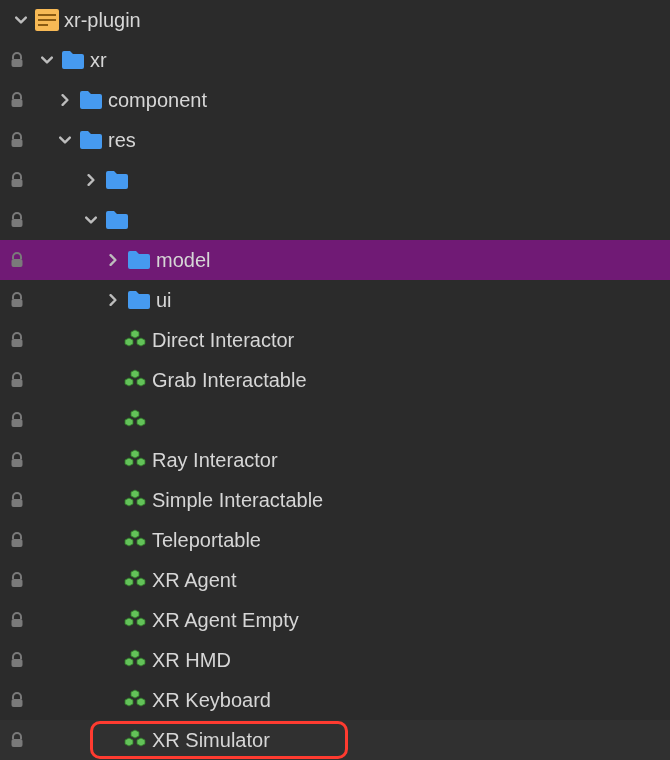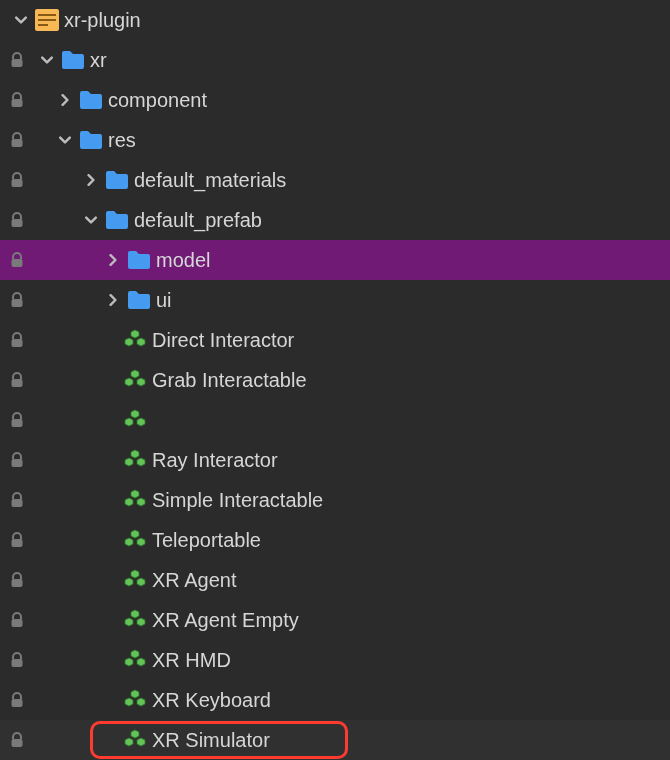--- a/index.html
+++ b/index.html
@@ -176,42 +176,40 @@
   <span class="chevron">
     <svg viewBox="0 0 10 10">
         <path d="M3 1 L7 5 L3 9" fill="none" stroke="#bdbdbd" stroke-width="2" stroke-linecap="round" stroke-linejoin="round"></path>
       </svg>
   </span>
   <span class="folder-icon">
     <svg width="24" height="20" viewBox="0 0 24 20">
         <path d="M1 3 a2 2 0 0 1 2-2 h6 l3 3 h9 a2 2 0 0 1 2 2 v11 a2 2 0 0 1 -2 2 H3 a2 2 0 0 1 -2 -2 Z" fill="#469af0"></path>
       </svg>
   </span>
-  <span class="label">default_materials</span>
 </div>
 
 <div class="row">
   <span class="lock">
     <svg width="14" height="16" viewBox="0 0 14 16">
         <path d="M3 7 V5 a4 4 0 0 1 8 0 V7" fill="none" stroke="#7a7a7a" stroke-width="2"></path>
         <rect x="1.5" y="7" width="11" height="8" rx="2" fill="#7a7a7a"></rect>
       </svg>
   </span>
   <span class="spacer" style="width:48px"></span>
   <span class="chevron">
     <svg viewBox="0 0 10 10">
         <path d="M1 3 L5 7 L9 3" fill="none" stroke="#bdbdbd" stroke-width="2" stroke-linecap="round" stroke-linejoin="round"></path>
       </svg>
   </span>
   <span class="folder-icon">
     <svg width="24" height="20" viewBox="0 0 24 20">
         <path d="M1 3 a2 2 0 0 1 2-2 h6 l3 3 h9 a2 2 0 0 1 2 2 v11 a2 2 0 0 1 -2 2 H3 a2 2 0 0 1 -2 -2 Z" fill="#469af0"></path>
       </svg>
   </span>
-  <span class="label">default_prefab</span>
 </div>
 
 <div class="row selected">
   <span class="lock">
     <svg width="14" height="16" viewBox="0 0 14 16">
         <path d="M3 7 V5 a4 4 0 0 1 8 0 V7" fill="none" stroke="#7a7a7a" stroke-width="2"></path>
         <rect x="1.5" y="7" width="11" height="8" rx="2" fill="#7a7a7a"></rect>
       </svg>
   </span>
   <span class="spacer" style="width:70px"></span>

